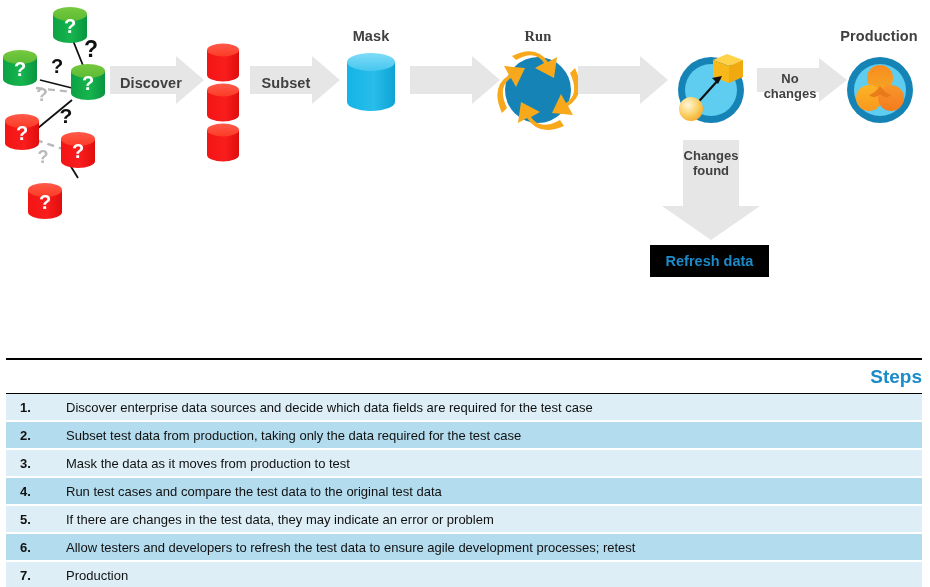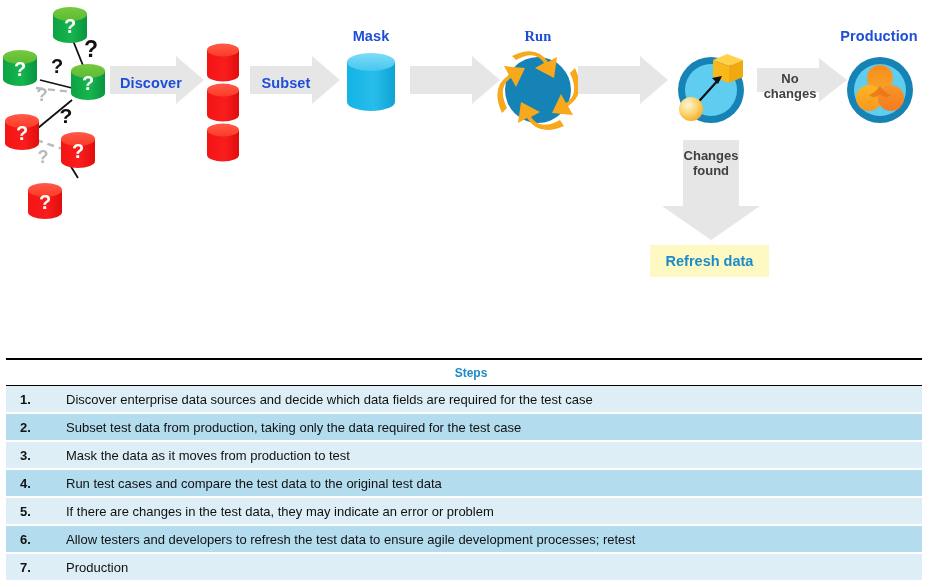--- a/index.html
+++ b/index.html
@@ -24,21 +24,21 @@
     width: 930px;
     height: 345px;
   }
   #diagram-svg {
     position: absolute;
     left: 0; top: 0;
   }
 
   .stage-label {
     position: absolute;
-    color: #1d4ed8;
+    color: #404040;
     font-weight: bold;
     font-size: 14.5px;
     letter-spacing: 0.1px;
     white-space: nowrap;
     text-align: center;
   }
   .arrow-label {
     position: absolute;
     color: #404040;
     font-weight: bold;
@@ -46,44 +46,44 @@
     line-height: 15px;
     text-align: center;
     white-space: nowrap;
   }
   .refresh-box {
     position: absolute;
     left: 650px;
     top: 245px;
     width: 119px;
     height: 32px;
-    background: #fef9c3;
+    background: #000000;
     color: #1b8bca;
     font-weight: bold;
     font-size: 14.5px;
     display: flex;
     align-items: center;
     justify-content: center;
   }
 
   
   #steps-table {
     position: absolute;
     left: 6px;
     top: 358px;
     width: 916px;
     border-collapse: collapse;
     font-size: 13px;
   }
   #steps-table .header-row th {
-    text-align: center;
+    text-align: right;
     padding: 6px 0 5px 14px;
     color: #1b8bca;
     font-weight: bold;
-    font-size: 12px;
+    font-size: 19px;
     border-top: 2px solid #000;
     border-bottom: 1.5px solid #000;
     background: #ffffff;
   }
   #steps-table td {
     padding: 0;
     height: 26px;
     vertical-align: middle;
     color: #111;
     font-size: 13px;

